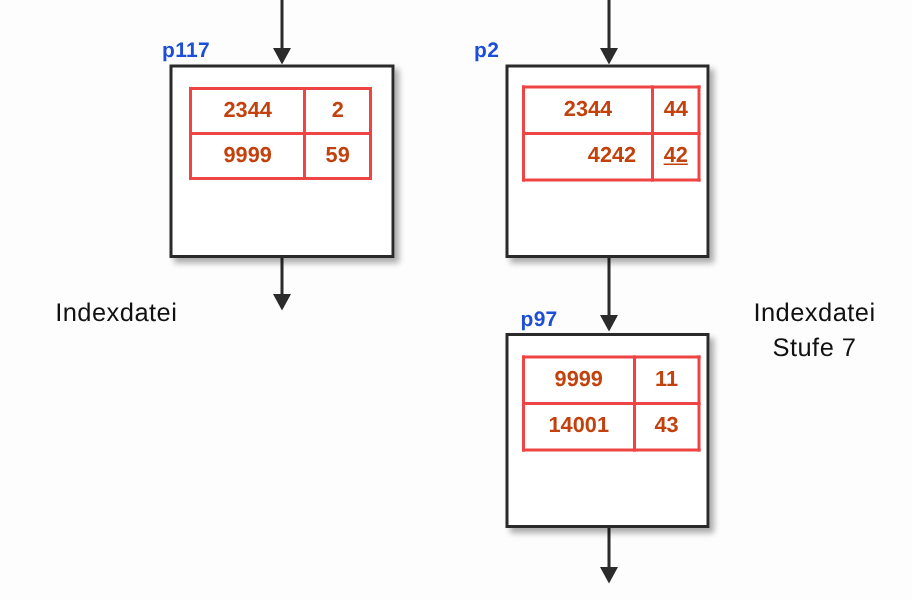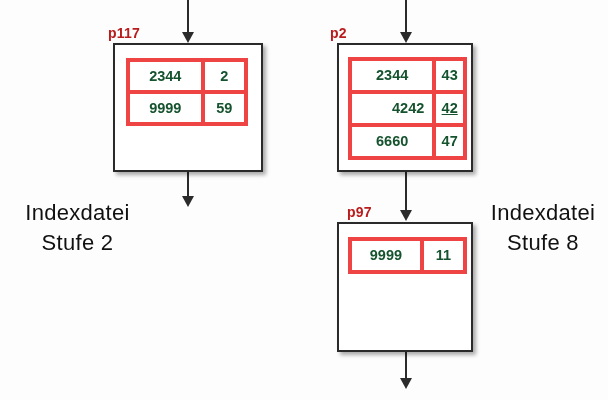--- a/index.html
+++ b/index.html
@@ -25,39 +25,39 @@
     box-sizing: border-box;
     box-shadow: 3px 3px 4px rgba(0,0,0,0.33);
   }
 
   
   .node-label {
     position: absolute;
     font-size: 14px;
     font-weight: 700;
     letter-spacing: 0.2px;
-    color: #b91c1c;
+    color: #1d4ed8;
     white-space: nowrap;
     line-height: 1;
   }
 
   
   .entry-table {
     position: absolute;
     border-collapse: collapse;
     background: #ffffff;
     box-sizing: border-box;
   }
   .entry-table td {
-    border: 4px solid #ef4444;
+    border: 2px solid #ef4444;
     text-align: center;
     vertical-align: middle;
     font-size: 14.5px;
     font-weight: 700;
-    color: #14532d;
+    color: #c2410c;
     padding: 0;
     line-height: 1;
   }
   .entry-table td.key-cell { width: 78px; }
   .entry-table td.val-cell { width: 44px; }
 
   
   .arrow {
     position: absolute;
     width: 0;
@@ -78,21 +78,21 @@
     border-left: 6px solid transparent;
     border-right: 6px solid transparent;
     border-top: 11px solid #2b2b2b;
     transform: translateX(-6px);
   }
 
   
   .caption {
     position: absolute;
     text-align: center;
-    font-size: 22px;
+    font-size: 17px;
     font-weight: 400;
     letter-spacing: 0.3px;
     color: #111111;
     line-height: 1.35;
     white-space: nowrap;
   }
   .caption .caption-line { display: block; }
 </style>
 </head>
 <body>
@@ -134,57 +134,56 @@
       <td class="key-cell" style="height:28px;">2344</td>
       <td class="val-cell" style="height:28px;">2</td>
     </tr>
     <tr>
       <td class="key-cell" style="height:28px;">9999</td>
       <td class="val-cell" style="height:28px;">59</td>
     </tr>
   </tbody>
     </table>
 
-  <div class="node-label" style="left:330px; top:26px;">p2</div>
+  <div class="node-label" style="left:316px; top:26px;">p2</div>
 
   <div class="node-box" style="left:337px; top:43px; width:136px; height:129px;"></div>
 
   <table class="entry-table" style="left:348px; top:57px; width:119px;">
     <tbody>
         <tr>
       <td class="key-cell" style="height:29px; width:75px;">2344</td>
-      <td class="val-cell" style="height:29px;">43</td>
+      <td class="val-cell" style="height:29px;">44</td>
     </tr>
     <tr>
       <td class="key-cell" style="height:29px; width:75px;padding-left:32px;">4242</td>
       <td class="val-cell" style="height:29px;text-decoration:underline;">42</td>
-    </tr>
-    <tr>
-      <td class="key-cell" style="height:29px; width:75px;">6660</td>
-      <td class="val-cell" style="height:29px;">47</td>
     </tr>
   </tbody>
     </table>
 
   <div class="node-label" style="left:328px; top:205px;margin-left:19px;">p97</div>
 
   <div class="node-box" style="left:337px; top:222px; width:136px; height:130px;"></div>
 
   <table class="entry-table" style="left:348px; top:237px; width:119px;">
     <tbody>
         <tr>
       <td class="key-cell" style="height:29px; width:75px;">9999</td>
       <td class="val-cell" style="height:29px;">11</td>
     </tr>
+    <tr>
+      <td class="key-cell" style="height:29px; width:75px;">14001</td>
+      <td class="val-cell" style="height:29px;">43</td>
+    </tr>
   </tbody>
     </table>
 
   <div class="caption" style="left:0px; top:198px; width:155px;">
     <span class="caption-line">Indexdatei</span>
-    <span class="caption-line">Stufe 2</span>
   </div>
 
   <div class="caption" style="left:478px; top:198px; width:130px;">
     <span class="caption-line">Indexdatei</span>
-    <span class="caption-line">Stufe 8</span>
+    <span class="caption-line">Stufe 7</span>
   </div>
 
 </div>
 
 </body></html>

